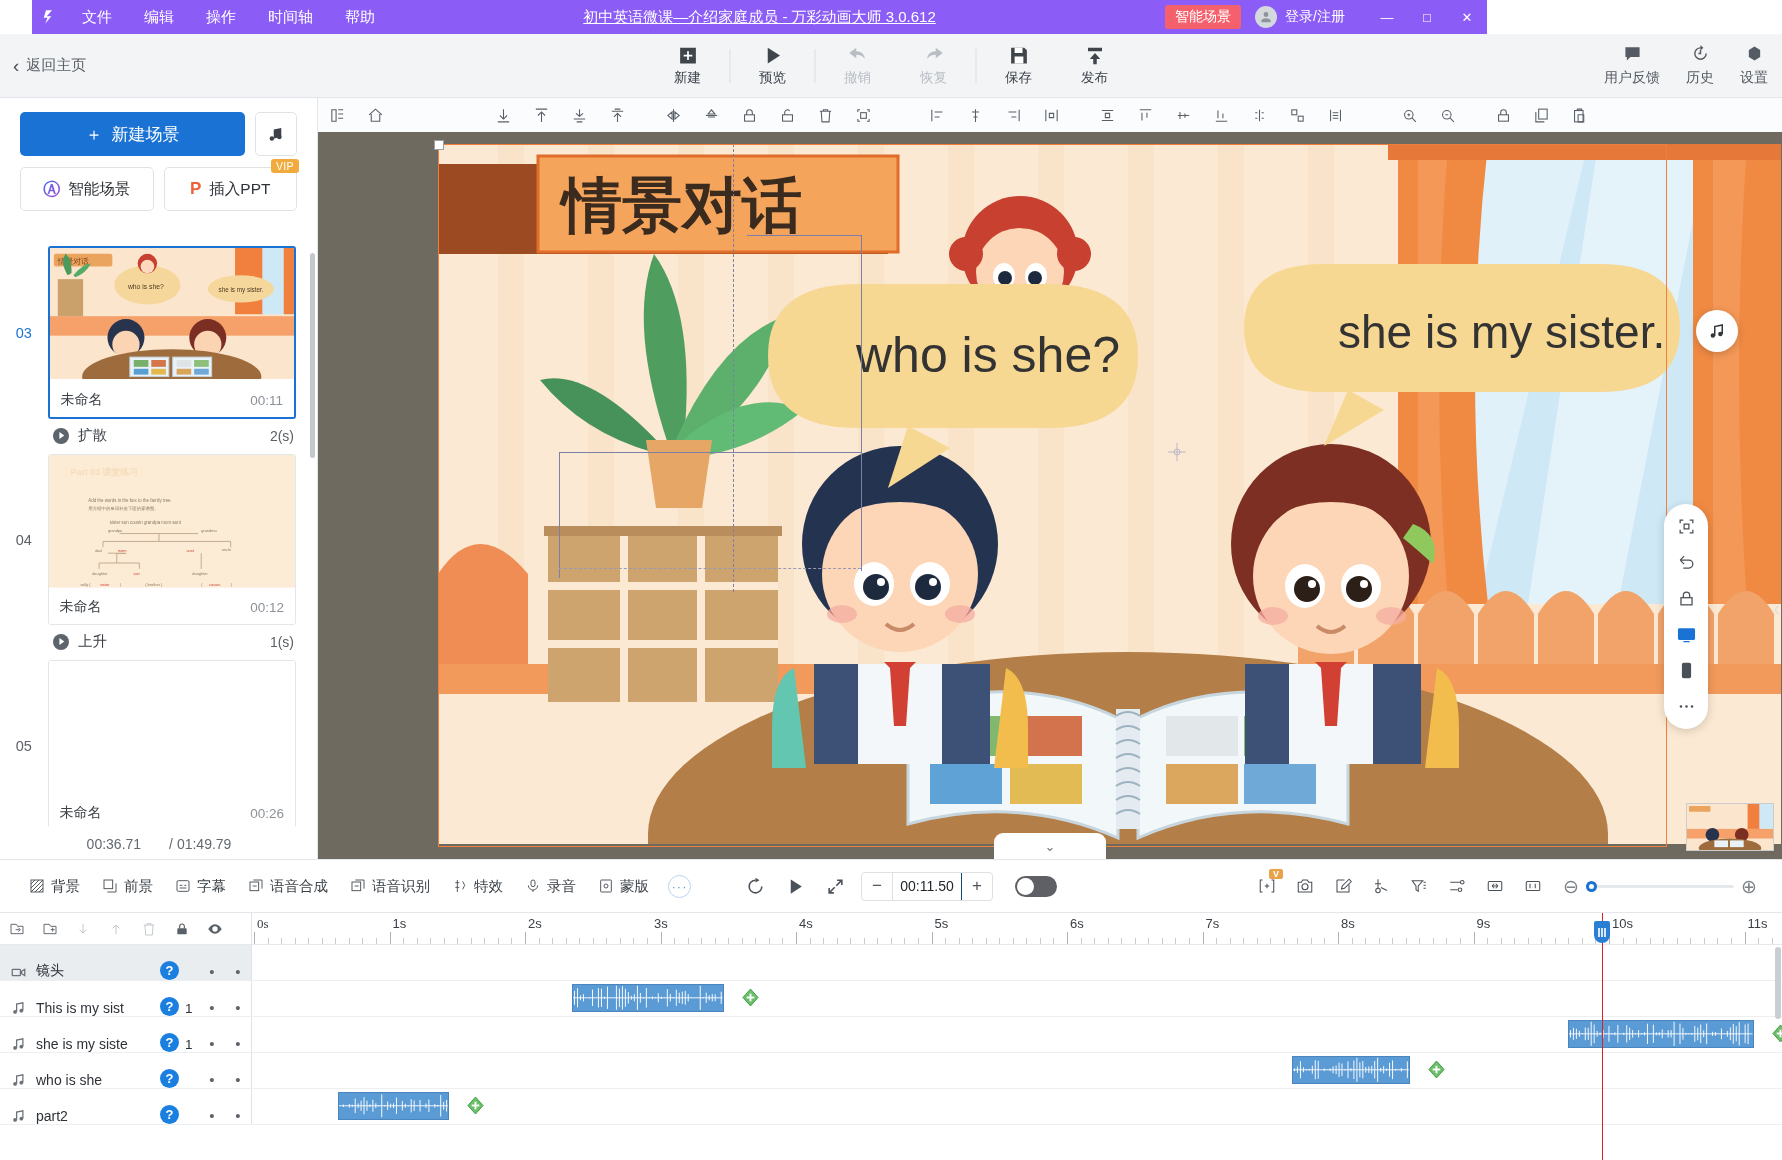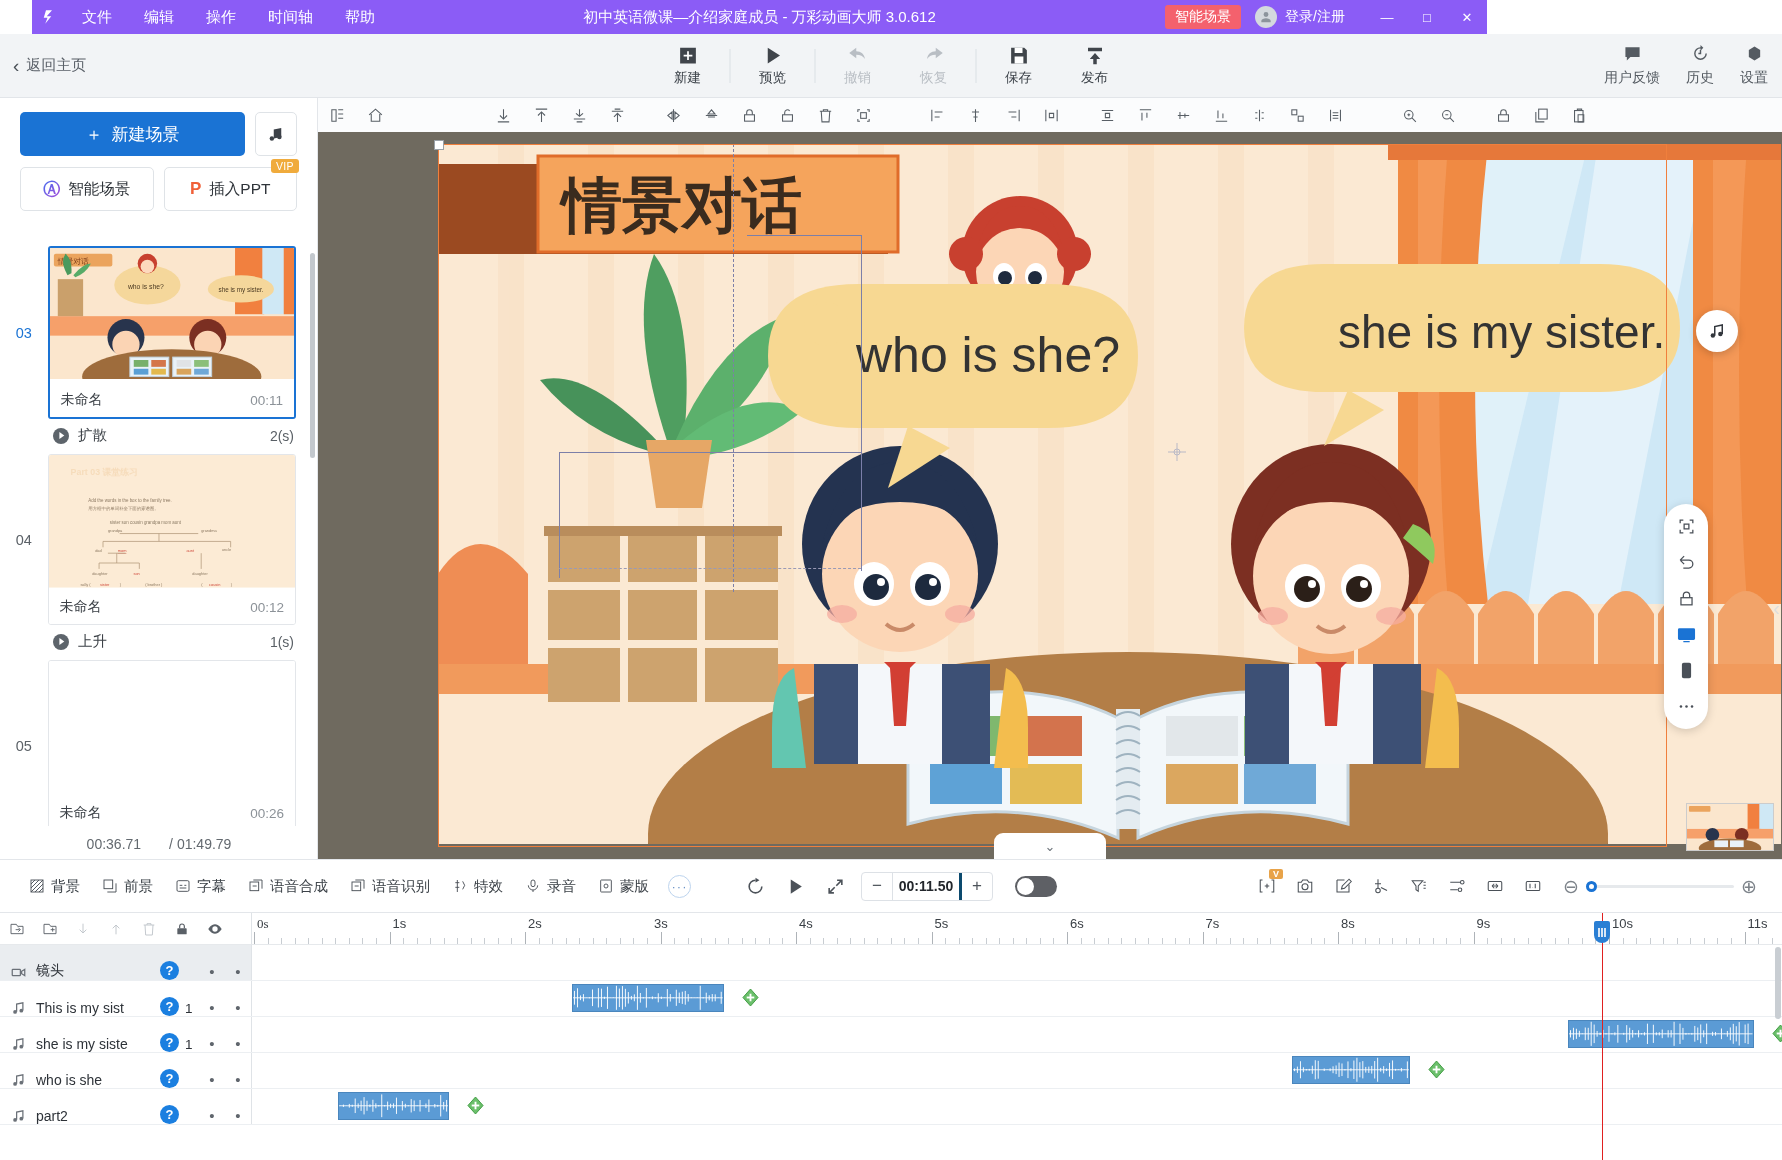--- a/index.html
+++ b/index.html
@@ -21,21 +21,21 @@
     width: 34px; height: 34px; display: flex; align-items: center;
     justify-content: center; font-size: 20px; color: #ffffff; font-weight: bold;
   }
   .menu-list { display: flex; align-items: center; gap: 0; }
   .menu-item {
     padding: 5px 16px; font-size: 15px; color: #ffffff; cursor: default;
     white-space: nowrap;
   }
   .win-title {
     position: absolute; left: 0; right: 0; text-align: center;
-    font-size: 15px; color: #fff; pointer-events: none;
+    font-size: 15px; color: #fff; pointer-events: none; text-decoration: underline;
   }
   .tb-right {
     position: absolute; right: 0; top: 0; height: 34px;
     display: flex; align-items: center; gap: 0; z-index: 5;
   }
   .upgrade-badge {
     background: #f4616d; color: #fff; font-size: 14px;
     padding: 3px 10px; border-radius: 3px; margin-right: 14px; white-space: nowrap;
   }
   .account { display: flex; align-items: center; gap: 8px; margin-right: 22px; }
@@ -238,21 +238,21 @@
   .pb-ic { width: 40px; height: 34px; display: flex; align-items: center;
     justify-content: center; cursor: pointer; }
   .pb-ic svg { width: 19px; height: 19px; fill: #4c5259; }
   .time-stepper {
     display: flex; align-items: center; height: 29px; border: 1px solid #dde1e6;
     border-radius: 4px; margin-left: 6px; overflow: hidden; background: #fff;
   }
   .ts-btn { width: 30px; height: 27px; display: flex; align-items: center;
     justify-content: center; font-size: 17px; color: #4d535a; cursor: pointer; }
   .ts-val { width: 70px; text-align: center; font-size: 14px; color: #23272c;
-    font-weight: 700; border-left: 1px solid #dde1e6; border-right: 3px solid #0c4a6e;
+    font-weight: 400; border-left: 1px solid #dde1e6; border-right: 1px solid #0c4a6e;
     height: 27px; line-height: 27px; }
   .toggle-sw {
     width: 42px; height: 21px; border-radius: 11px; background: #5e6065;
     margin-left: 22px; position: relative; cursor: pointer;
   }
   .toggle-knob { position: absolute; left: 2px; top: 2px; width: 17px; height: 17px;
     border-radius: 50%; background: #fff; }
   .pb-right { position: absolute; right: 14px; display: flex; align-items: center; gap: 0; }
   .pbr-ic { width: 38px; height: 34px; display: flex; align-items: center;
     justify-content: center; cursor: pointer; position: relative; }

